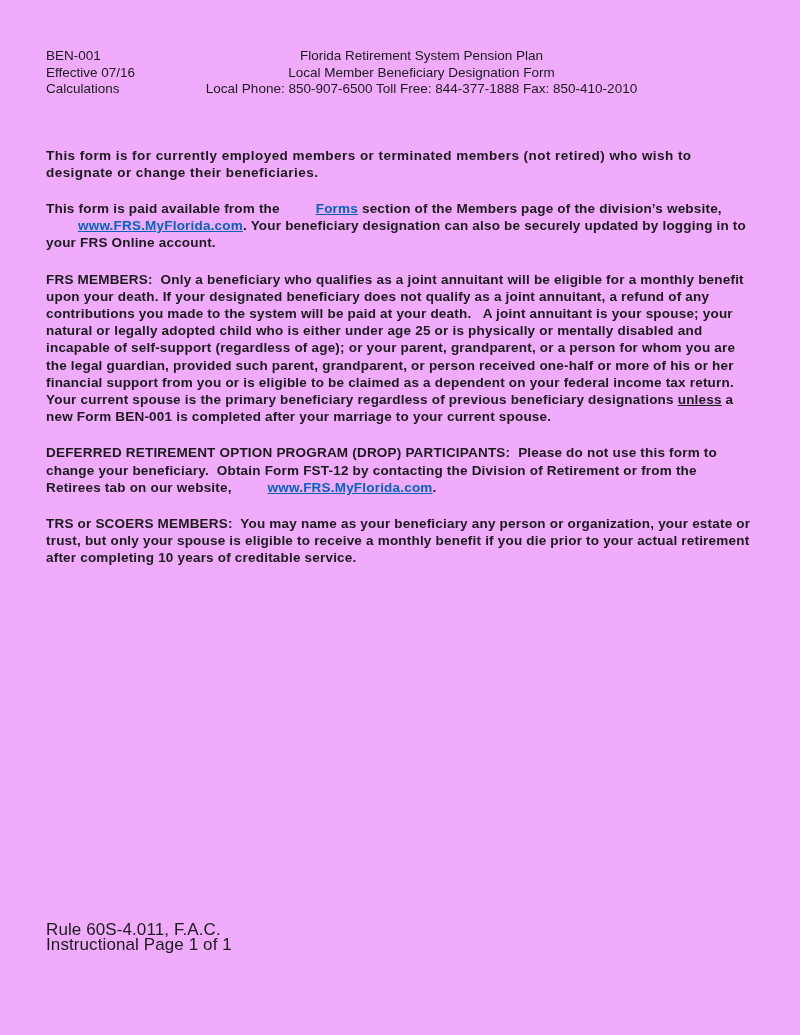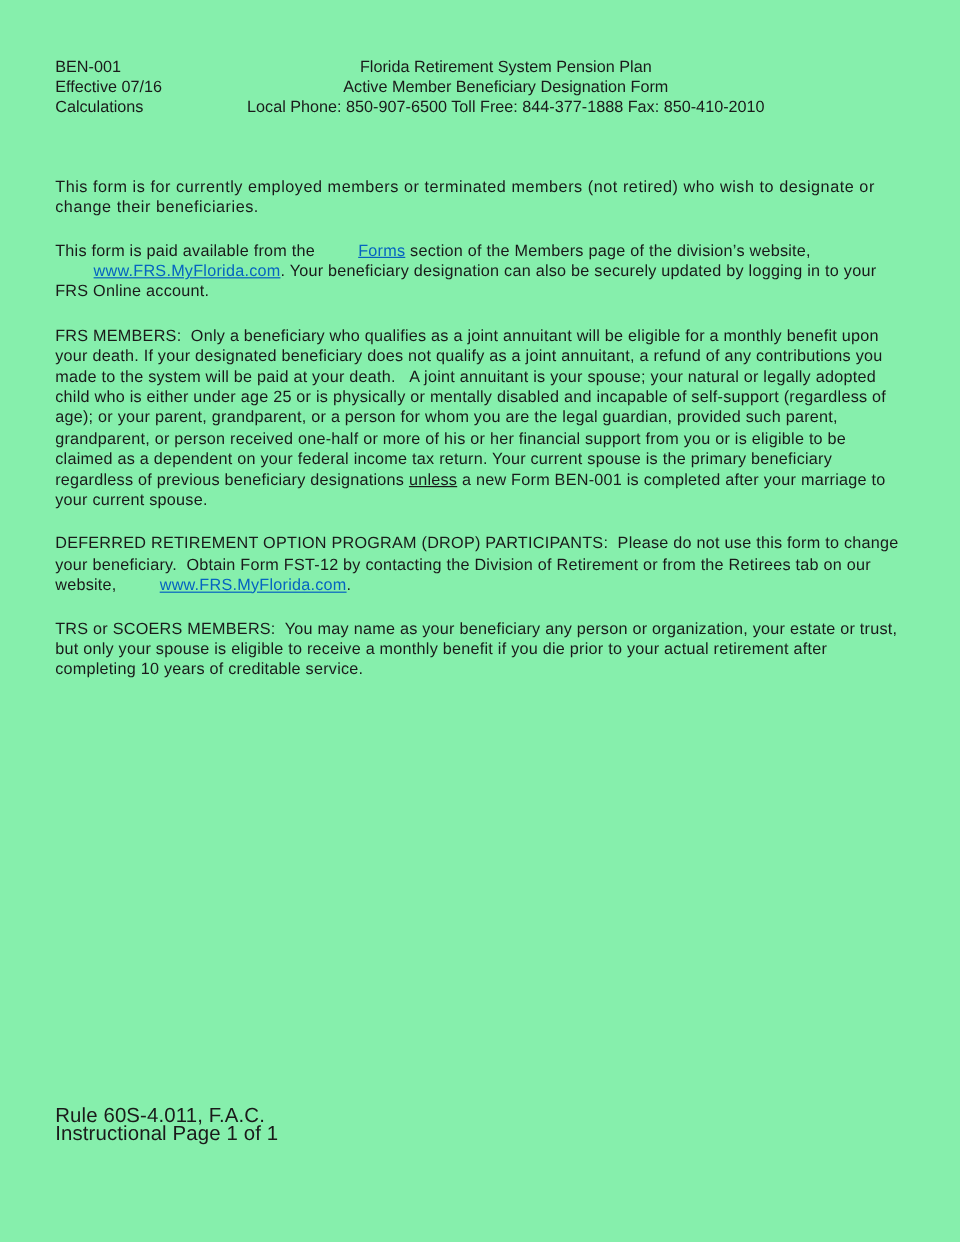--- a/index.html
+++ b/index.html
@@ -5,21 +5,21 @@
   * { box-sizing: border-box; margin: 0; padding: 0; }
   html, body { background: #ffffff; }
   body {
     font-family: "Liberation Sans", "DejaVu Sans", sans-serif;
     color: #1a1a1a;
   }
   .page {
     position: relative;
     width: 800px;
     height: 1035px;
-    background: #86efac;
+    background: #f0abfc;
     padding: 48px 45px 0 46px;
     overflow: hidden;
   }
   .doc-header {
     position: relative;
     font-size: 13.5px;
     line-height: 16.5px;
   }
   .header-left {
     position: absolute;
@@ -28,20 +28,21 @@
   }
   .header-center {
     text-align: center;
     padding-left: 42px;
   }
   .doc-body {
     margin-top: 49px;
     font-size: 13.5px;
     line-height: 17.2px;
     letter-spacing: 0.2px;
+    font-weight: bold;
   }
   .para {
     margin-bottom: 19px;
     white-space: pre-wrap;
   }
   .para.spaced {
     letter-spacing: 0.45px;
   }
   a.doc-link {
     color: #0563c1;
@@ -68,21 +69,21 @@
 <div class="page">
 
   <header class="doc-header">
     <div class="header-left">
       <div>BEN-001</div>
       <div>Effective 07/16</div>
       <div>Calculations</div>
     </div>
     <div class="header-center">
       <div>Florida Retirement System Pension Plan</div>
-      <div>Active Member Beneficiary Designation Form</div>
+      <div>Local Member Beneficiary Designation Form</div>
       <div>Local Phone: 850-907-6500 Toll Free: 844-377-1888 Fax: 850-410-2010</div>
     </div>
   </header>
 
   <main class="doc-body">
     <p class="para spaced"><span>This form is for currently employed members or terminated members (not retired) who wish to designate or change their beneficiaries.</span></p>
     <p class="para"><span>This form is paid available from the </span><a class="doc-link" href="#">Forms</a><span> section of the Members page of the division’s website, </span><a class="doc-link" href="#">www.FRS.MyFlorida.com</a><span>. Your beneficiary designation can also be securely updated by logging in to your FRS Online account.</span></p>
     <p class="para"><span>FRS MEMBERS:  Only a beneficiary who qualifies as a joint annuitant will be eligible for a monthly benefit upon your death. If your designated beneficiary does not qualify as a joint annuitant, a refund of any contributions you made to the system will be paid at your death.   A joint annuitant is your spouse; your natural or legally adopted child who is either under age 25 or is physically or mentally disabled and incapable of self-support (regardless of age); or your parent, grandparent, or a person for whom you are the legal guardian, provided such parent, grandparent, or person received one-half or more of his or her financial support from you or is eligible to be claimed as a dependent on your federal income tax return. Your current spouse is the primary beneficiary regardless of previous beneficiary designations </span><span class="underline">unless</span><span> a new Form BEN-001 is completed after your marriage to your current spouse.</span></p>
     <p class="para"><span>DEFERRED RETIREMENT OPTION PROGRAM (DROP) PARTICIPANTS:  Please do not use this form to change your beneficiary.  Obtain Form FST-12 by contacting the Division of Retirement or from the Retirees tab on our website, </span><a class="doc-link" href="#">www.FRS.MyFlorida.com</a><span>.</span></p>
     <p class="para"><span>TRS or SCOERS MEMBERS:  You may name as your beneficiary any person or organization, your estate or trust, but only your spouse is eligible to receive a monthly benefit if you die prior to your actual retirement after completing 10 years of creditable service.</span></p>

